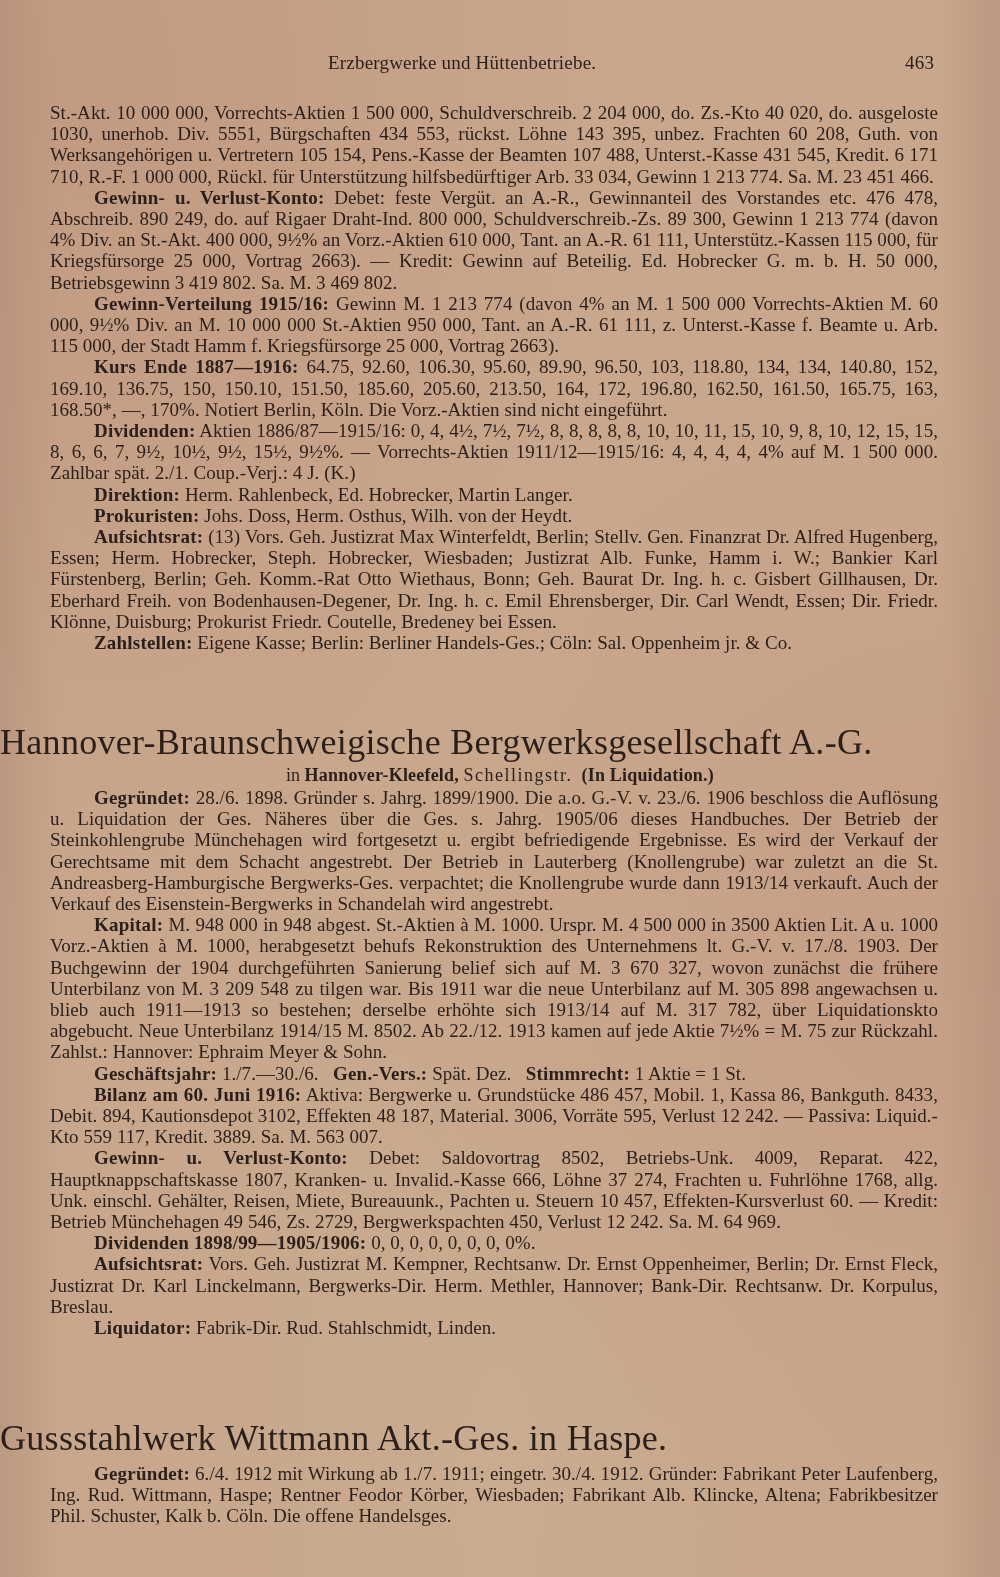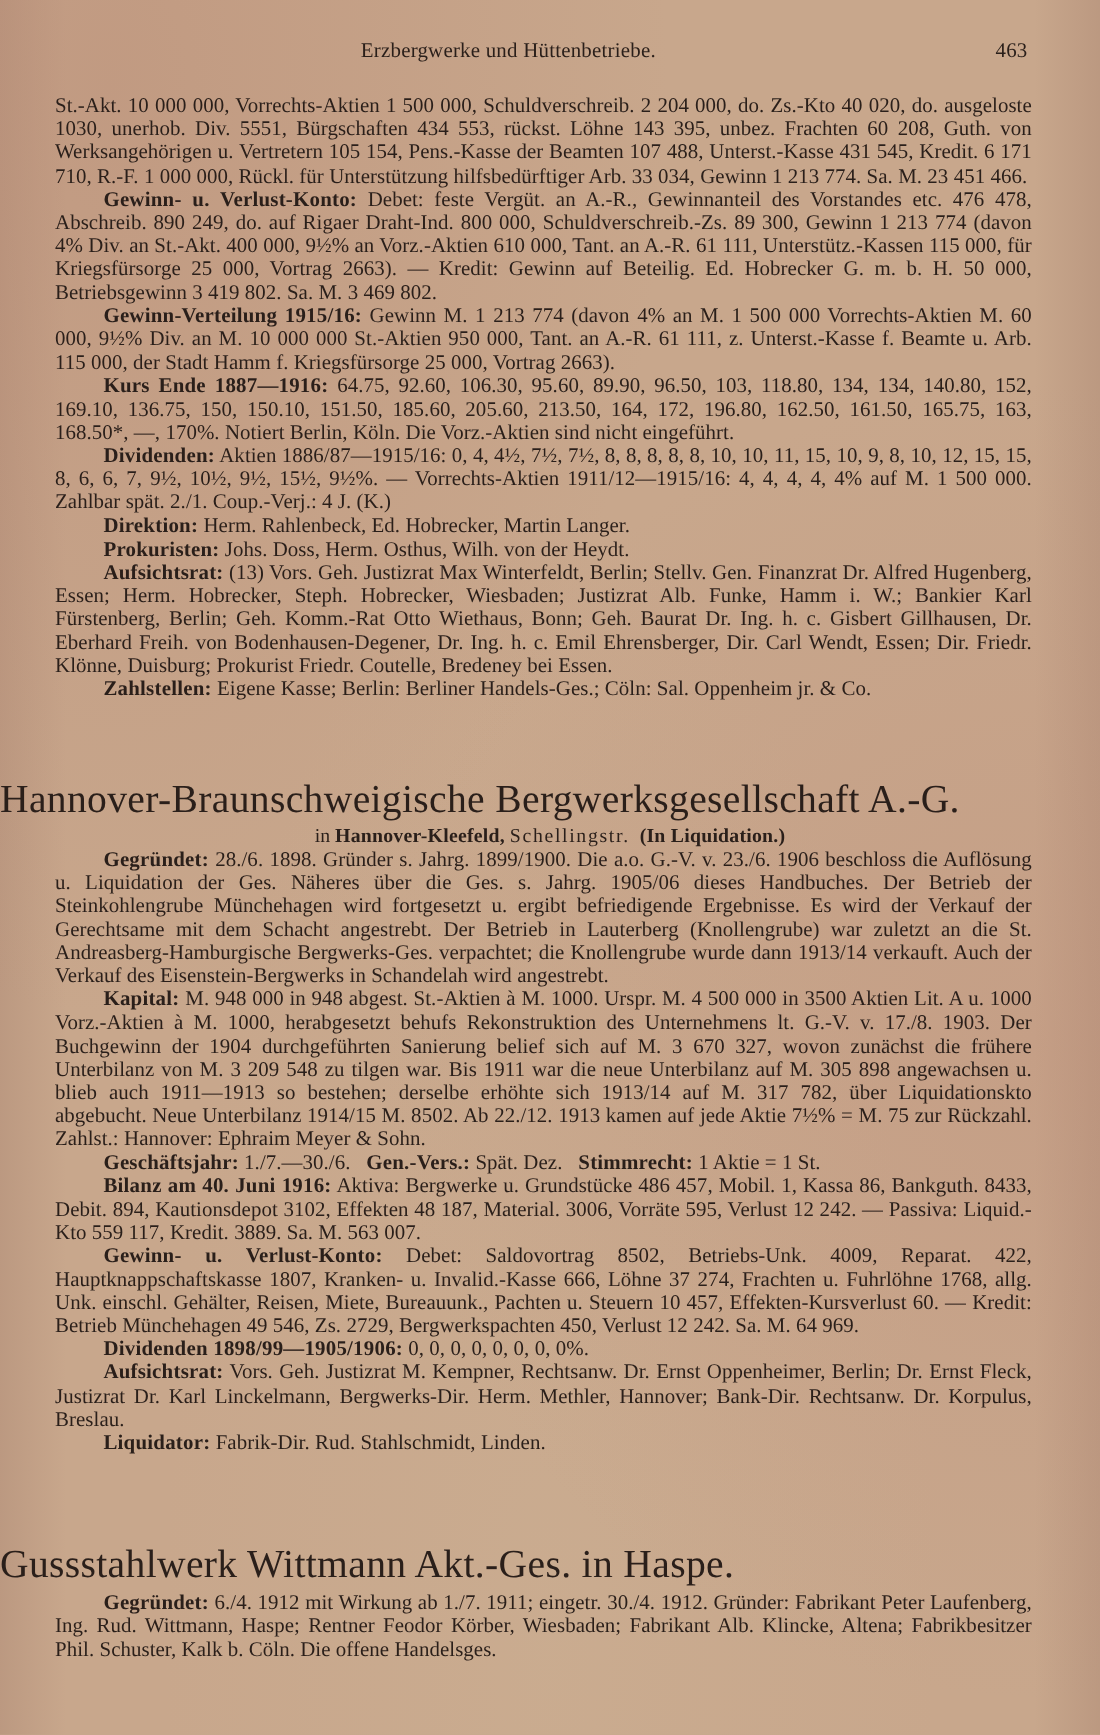--- a/index.html
+++ b/index.html
@@ -8,21 +8,21 @@
     background: #c8a78c;
     background-image:
       radial-gradient(ellipse at 10% 5%, rgba(180,130,110,0.35), transparent 40%),
       radial-gradient(ellipse at 95% 60%, rgba(190,140,120,0.30), transparent 45%),
       radial-gradient(ellipse at 50% 95%, rgba(205,180,150,0.35), transparent 50%),
       linear-gradient(90deg, rgba(150,110,95,0.25) 0%, transparent 6%, transparent 94%, rgba(150,110,95,0.25) 100%);
     color: #2a1f1a;
     font-family: "DejaVu Serif", "Liberation Serif", serif;
     position: relative;
   }
-  .page { position: absolute; left: 0; top: 0; width: 1000px; height: 1320px; }
+  .page { position: absolute; left: 0; top: 16px; width: 1000px; height: 1320px; }
   .running-head {
     position: absolute; top: 36px; left: 0; width: 1000px; height: 24px;
     font-family: "Liberation Serif", serif; font-size: 19px; letter-spacing: 0.2px;
   }
   .running-head .rh-title { position: absolute; left: 328px; top: 0; }
   .running-head .rh-page { position: absolute; left: 905px; top: 0; }
 
   .block { position: absolute; left: 50px; width: 888px; }
   .p {
     font-family: "Liberation Serif", serif;
@@ -110,21 +110,21 @@
     </p>
     <p class="p indent">
       <span class="kw">Geschäftsjahr:</span>
       <span>1./7.—30./6.</span>&nbsp;&nbsp;
       <span class="kw">Gen.-Vers.:</span>
       <span>Spät. Dez.</span>&nbsp;&nbsp;
       <span class="kw">Stimmrecht:</span>
       <span>1 Aktie = 1 St.</span>
     </p>
     <p class="p indent">
-      <span class="kw">Bilanz am 40. Juni 1916:</span>
+      <span class="kw">Bilanz am 60. Juni 1916:</span>
       <span>Aktiva: Bergwerke u. Grundstücke 486 457, Mobil. 1, Kassa 86, Bankguth. 8433, Debit. 894, Kautionsdepot 3102, Effekten 48 187, Material. 3006, Vorräte 595, Verlust 12 242. — Passiva: Liquid.-Kto 559 117, Kredit. 3889. Sa. M. 563 007.</span>
     </p>
     <p class="p indent">
       <span class="kw">Gewinn- u. Verlust-Konto:</span>
       <span>Debet: Saldovortrag 8502, Betriebs-Unk. 4009, Reparat. 422, Hauptknappschaftskasse 1807, Kranken- u. Invalid.-Kasse 666, Löhne 37 274, Frachten u. Fuhrlöhne 1768, allg. Unk. einschl. Gehälter, Reisen, Miete, Bureauunk., Pachten u. Steuern 10 457, Effekten-Kursverlust 60. — Kredit: Betrieb Münchehagen 49 546, Zs. 2729, Bergwerkspachten 450, Verlust 12 242. Sa. M. 64 969.</span>
     </p>
     <p class="p indent">
       <span class="kw">Dividenden 1898/99—1905/1906:</span>
       <span>0, 0, 0, 0, 0, 0, 0, 0%.</span>
     </p>

